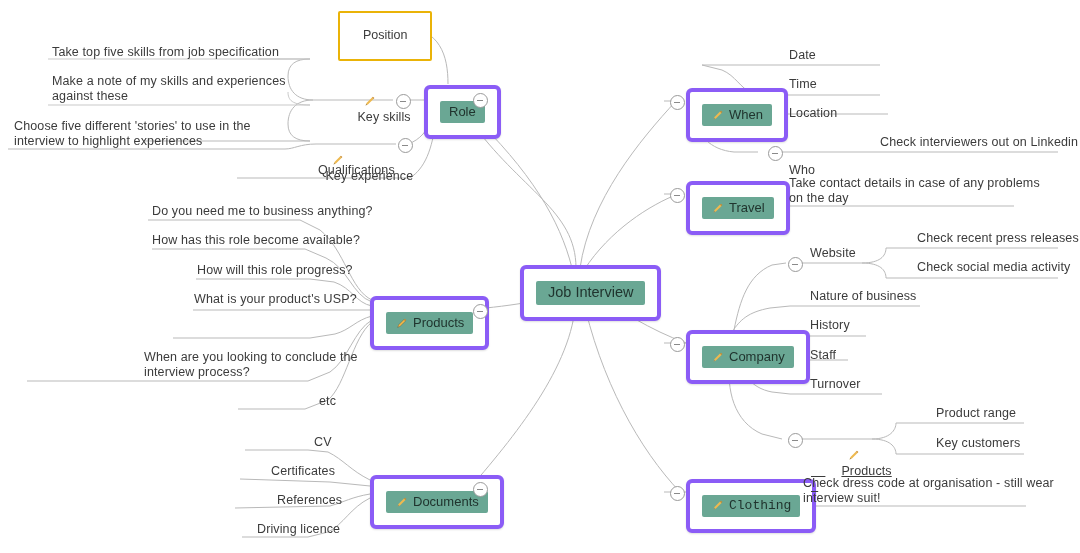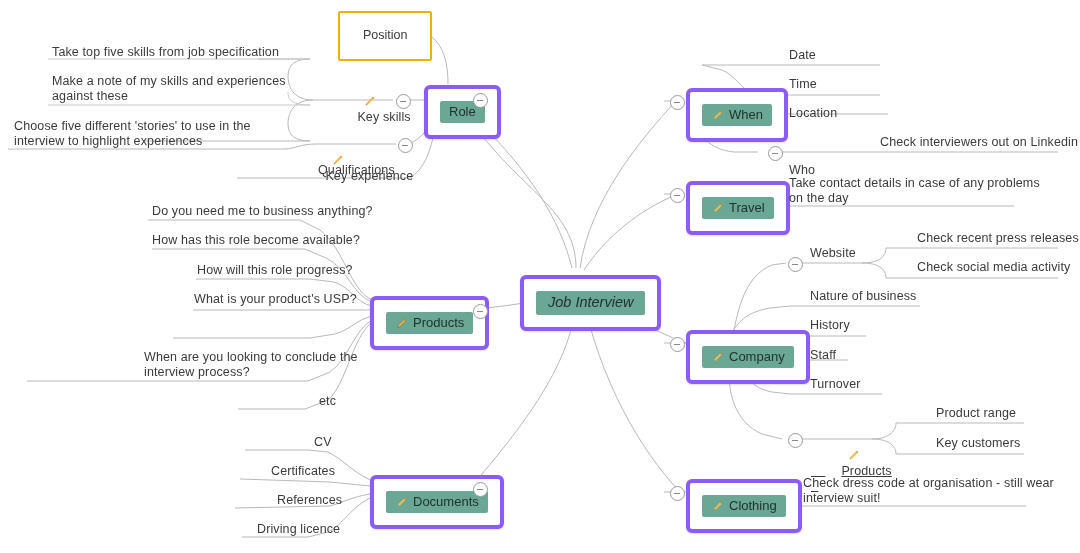--- a/index.html
+++ b/index.html
@@ -205,21 +205,21 @@
       <path d="M910,423 L1024,423"></path>
       <path d="M872,439 C890,439 896,447 896,454 L910,454"></path>
       <path d="M910,454 L1024,454"></path>
 
       <path d="M664,492 L686,492"></path>
       <path d="M766,506 L790,506"></path>
       <path d="M790,506 L1026,506"></path>
     </g>
   </svg>
 
-  <div class="node central" style="left:520px; top:275px;font-style:italic;">
+  <div class="node central" style="left:520px; top:265px;">
     <div class="fill">
       <span class="lbl">Job Interview</span>
     </div>
   </div>
 
   <div class="node position" style="left:338px; top:11px;">
     <div class="fill">
       <span class="lbl">Position</span>
     </div>
   </div>
@@ -295,21 +295,21 @@
           <path d="M3.2 12.8 L4.3 9.9 L11.1 3.1 L12.9 4.9 L6.1 11.7 Z" fill="#eeb94f"></path>
           <path d="M11.1 3.1 L12.2 2.0 L14.0 3.8 L12.9 4.9 Z" fill="#c98b2e"></path>
           <path d="M3.2 12.8 L4.0 11.2 L4.8 12.0 Z" fill="#6d6d6d"></path>
         </svg>
       </span>
       <span class="lbl">Company</span>
     </div>
   </div>
   <div class="collapse" style="left:670px; top:337px;"></div>
 
-  <div class="node" style="left:686px; top:479px;">
+  <div class="node" style="left:686px; top:479px;font-family:Liberation Mono, monospace;">
     <div class="fill">
       <span class="pencil">
         <svg viewBox="0 0 16 16" width="13" height="13">
           <path d="M3.2 12.8 L4.3 9.9 L11.1 3.1 L12.9 4.9 L6.1 11.7 Z" fill="#eeb94f"></path>
           <path d="M11.1 3.1 L12.2 2.0 L14.0 3.8 L12.9 4.9 Z" fill="#c98b2e"></path>
           <path d="M3.2 12.8 L4.0 11.2 L4.8 12.0 Z" fill="#6d6d6d"></path>
         </svg>
       </span>
       <span class="lbl">Clothing</span>
     </div>

